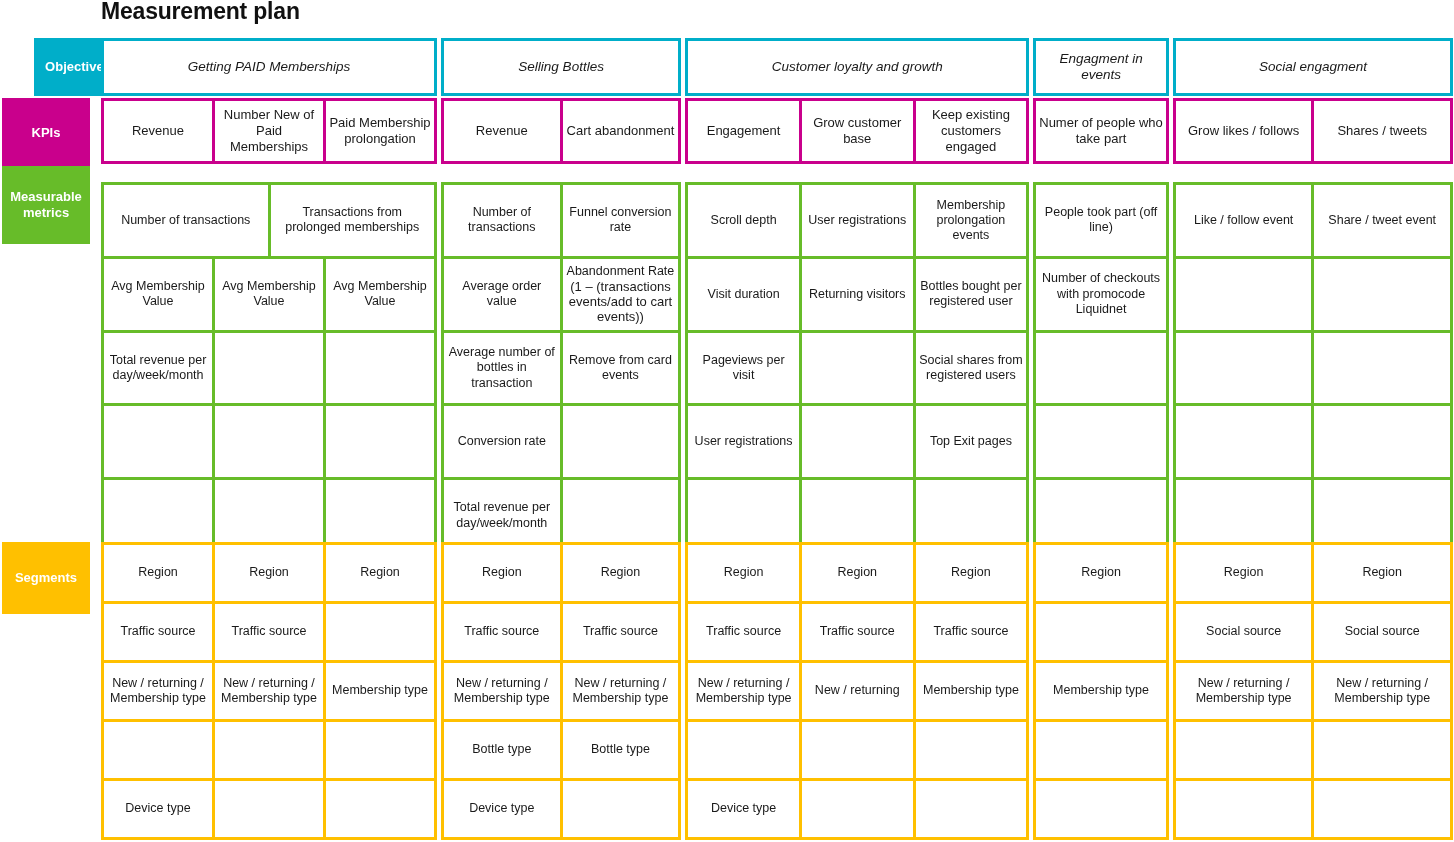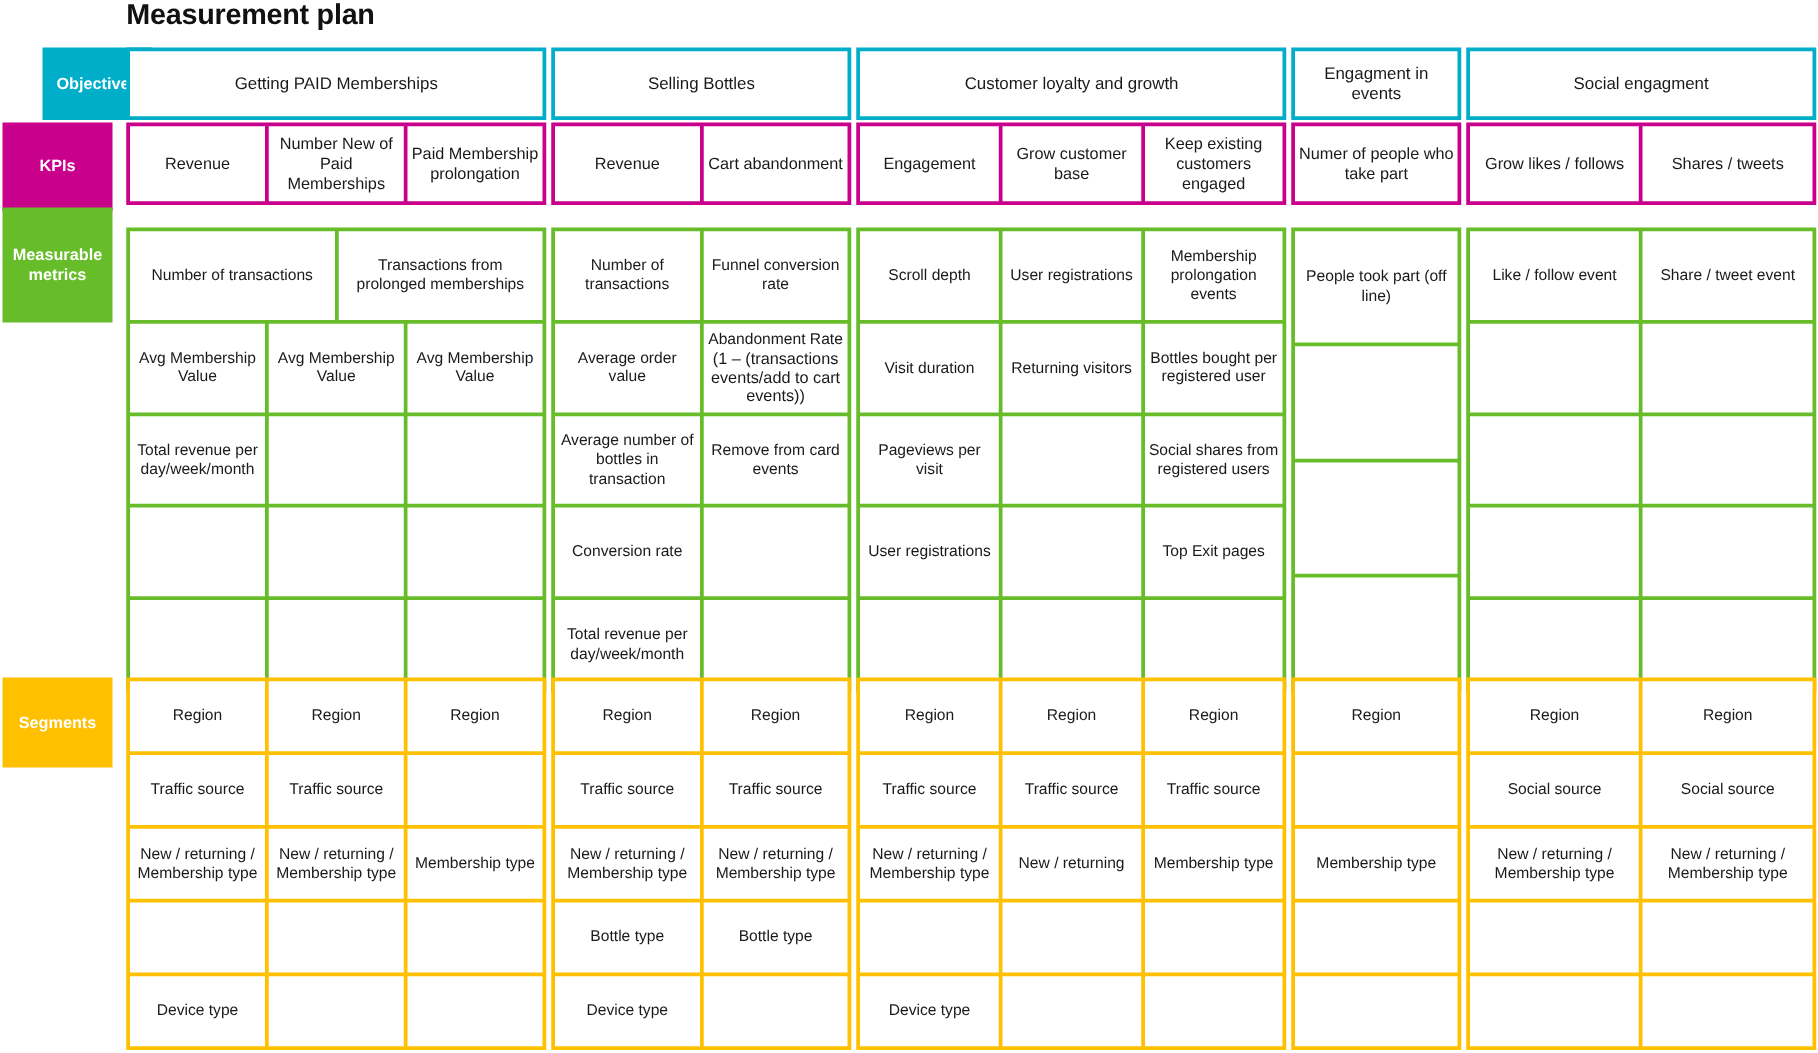--- a/index.html
+++ b/index.html
@@ -44,21 +44,21 @@
     text-align: center;
     color: #ffffff;
     font-weight: bold;
     font-size: 13px;
     line-height: 1.25;
     box-sizing: border-box;
     padding: 2px;
   }
   .lbl-objectives { top: 38px;  height: 58px; background: var(--cyan); margin-left: 32px; }
   .lbl-kpis       { top: 98px;  height: 71px; background: var(--magenta); }
-  .lbl-metrics    { top: 166px; height: 92px; background: var(--green); }
+  .lbl-metrics    { top: 166px; height: 78px; background: var(--green); }
   .lbl-segments   { top: 542px; height: 72px; background: var(--orange); }
 
   :root {
     --cyan: #00AEC9;
     --magenta: #C9008C;
     --green: #67BC29;
     --orange: #FFC000;
   }
 
   
@@ -95,20 +95,21 @@
     box-sizing: border-box;
     padding: 2px 3px;
     overflow: hidden;
     word-break: break-word;
   }
 
   
   #band-objectives {
     top: 38px;
     height: 58px;
+    font-style: italic;
   }
   #band-objectives .group {
     background: var(--cyan);
     padding: 3px;
   }
   #band-objectives .cell {
     font-size: 13.5px;
   }
 
   
@@ -325,20 +326,23 @@
           <div class="cell"></div>
           <div class="cell"></div>
           <div class="cell"></div>
         </div>
       </div>
       <div class="group g4">
         <div class="cellrow">
           <div class="cell">People took part (off line)</div>
         </div>
         <div class="cellrow">
+          <div class="cell">Number of checkouts with promocode Liquidnet</div>
+        </div>
+        <div class="cellrow">
           <div class="cell"></div>
         </div>
         <div class="cellrow">
           <div class="cell"></div>
         </div>
         <div class="cellrow">
           <div class="cell"></div>
         </div>
       </div>
       <div class="group g5">

